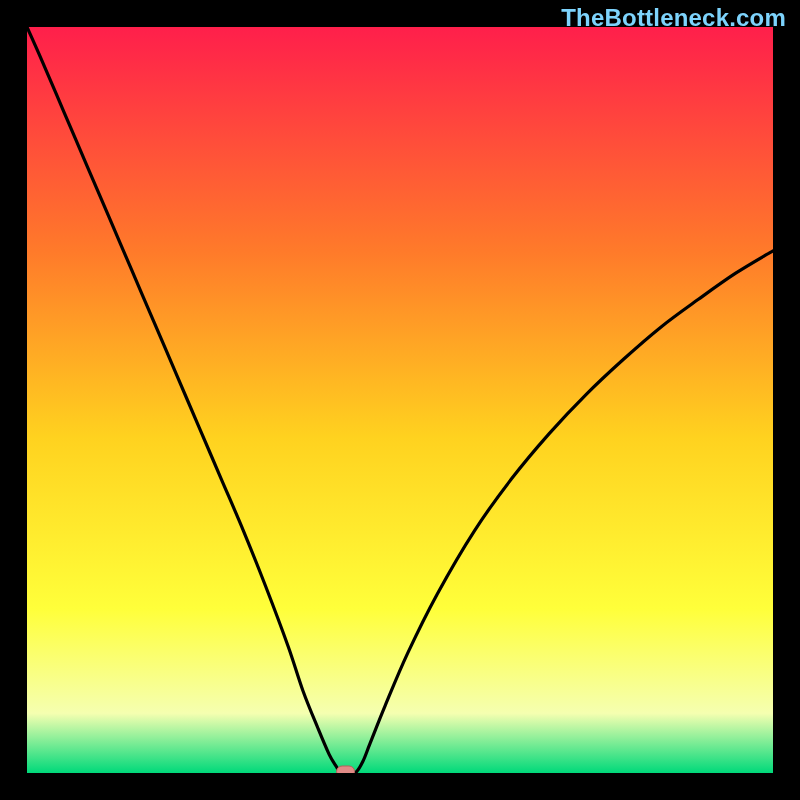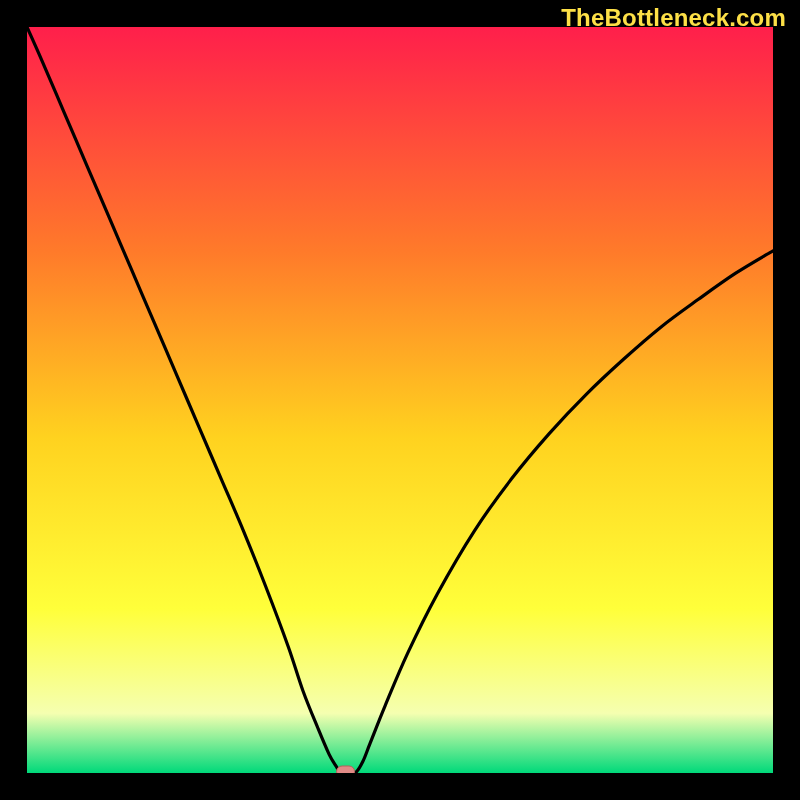--- a/index.html
+++ b/index.html
@@ -18,21 +18,21 @@
     height: 800px;
     background: #000;
   }
   .watermark {
     position: absolute;
     top: 4px;
     right: 14px;
     font-family: Arial, Helvetica, sans-serif;
     font-weight: bold;
     font-size: 24px;
-    color: #fde047;
+    color: #7dd3fc;
     letter-spacing: 0.2px;
   }
   svg.plot {
     position: absolute;
     left: 27px;
     top: 27px;
     width: 746px;
     height: 746px;
     display: block;
   }

